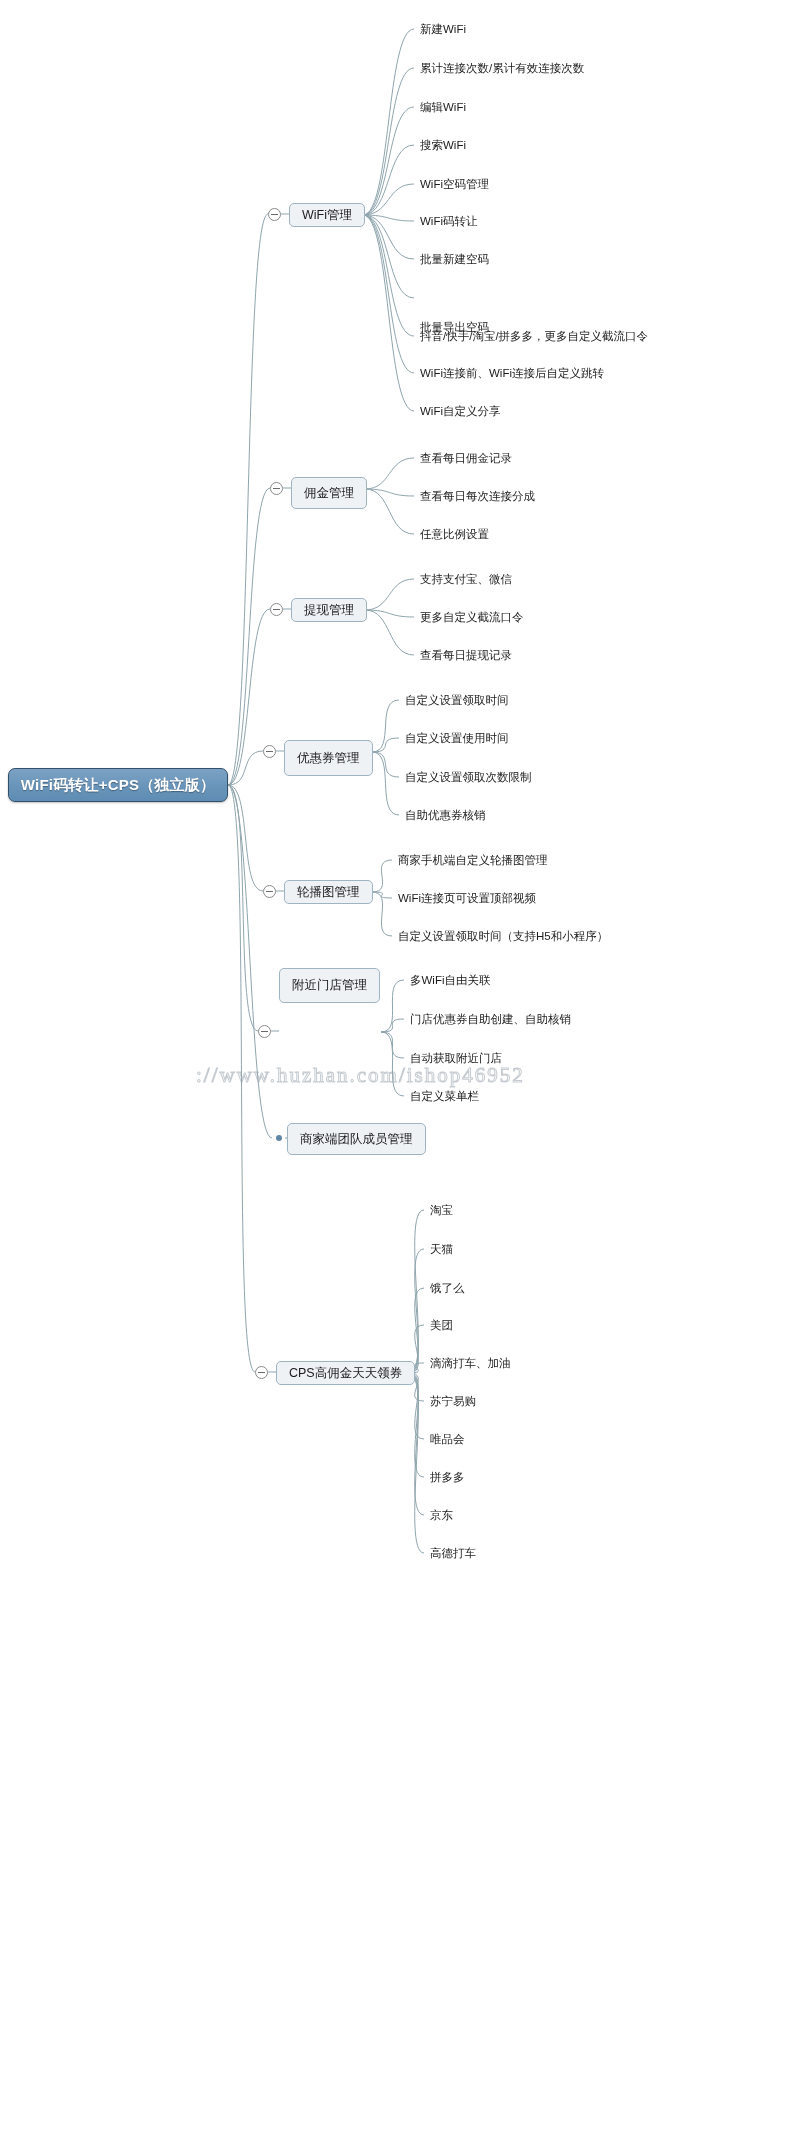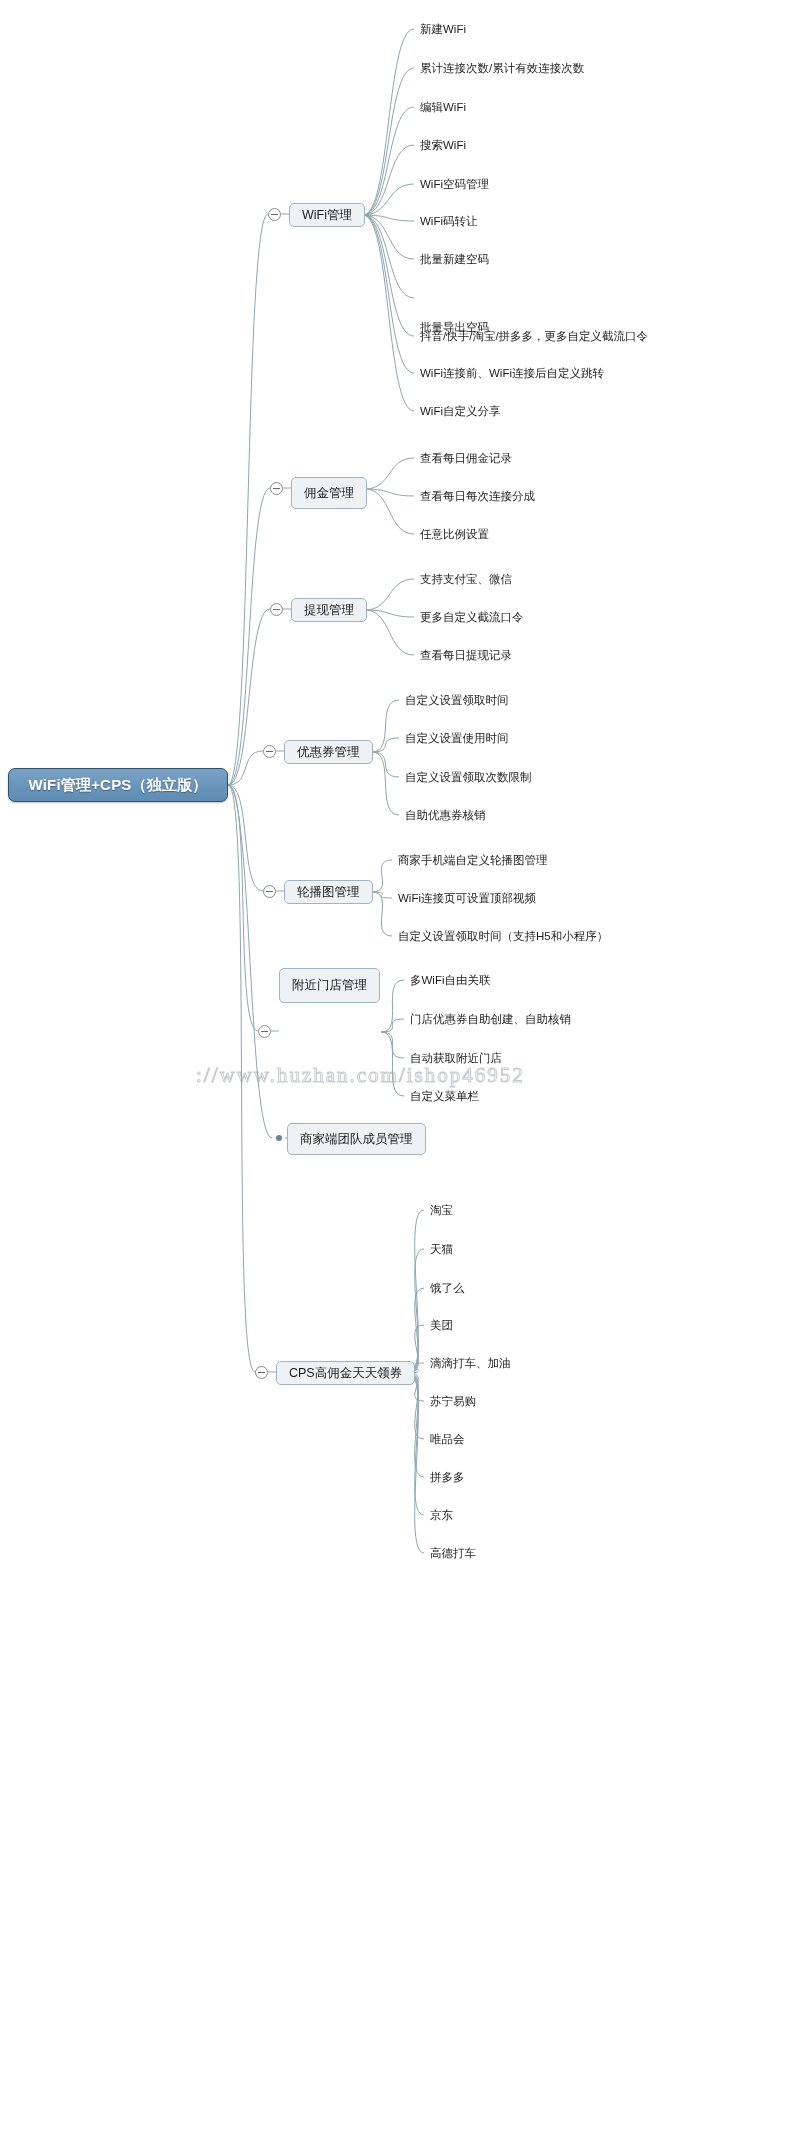--- a/index.html
+++ b/index.html
@@ -167,21 +167,21 @@
         <path d="M 409 1373 C 433 1373, 400 1363, 424 1363"></path>
         <path d="M 409 1373 C 433 1373, 400 1401, 424 1401"></path>
         <path d="M 409 1373 C 433 1373, 400 1439, 424 1439"></path>
         <path d="M 409 1373 C 433 1373, 400 1477, 424 1477"></path>
         <path d="M 409 1373 C 433 1373, 400 1515, 424 1515"></path>
         <path d="M 409 1373 C 433 1373, 400 1553, 424 1553"></path>
       </g>
   </svg>
 
   <div class="root-node" style="left:8px; top:768px; width:220px; height:34px;">
-    <span>WiFi管理+CPS（独立版）</span>
+    <span>WiFi码转让+CPS（独立版）</span>
   </div>
 
   <div class="watermark">://www.huzhan.com/ishop46952</div>
 
   <div id="nodes-layer">
       <div class="toggle" style="left: 268px; top: 208px;"></div>
       <div class="branch-node" style="left: 289px; top: 203px; height: 24px;">
         <span>WiFi管理</span>
       </div>
       <div class="leaf" style="left: 420px; top: 22px;"><span>新建WiFi</span></div>
@@ -203,21 +203,21 @@
       <div class="leaf" style="left: 420px; top: 489px;"><span>查看每日每次连接分成</span></div>
       <div class="leaf" style="left: 420px; top: 527px;"><span>任意比例设置</span></div>
       <div class="toggle" style="left: 270px; top: 603px;"></div>
       <div class="branch-node" style="left: 291px; top: 598px; height: 24px;">
         <span>提现管理</span>
       </div>
       <div class="leaf" style="left: 420px; top: 572px;"><span>支持支付宝、微信</span></div>
       <div class="leaf" style="left: 420px; top: 610px;"><span>更多自定义截流口令</span></div>
       <div class="leaf" style="left: 420px; top: 648px;"><span>查看每日提现记录</span></div>
       <div class="toggle" style="left: 263px; top: 745px;"></div>
-      <div class="branch-node" style="left: 284px; top: 740px; height: 24px;">
+      <div class="branch-node" style="left: 284px; top: 740px; height: 36px;">
         <span>优惠券管理</span>
       </div>
       <div class="leaf" style="left: 405px; top: 693px;"><span>自定义设置领取时间</span></div>
       <div class="leaf" style="left: 405px; top: 731px;"><span>自定义设置使用时间</span></div>
       <div class="leaf" style="left: 405px; top: 770px;"><span>自定义设置领取次数限制</span></div>
       <div class="leaf" style="left: 405px; top: 808px;"><span>自助优惠券核销</span></div>
       <div class="toggle" style="left: 263px; top: 885px;"></div>
       <div class="branch-node" style="left: 284px; top: 880px; height: 24px;">
         <span>轮播图管理</span>
       </div>

